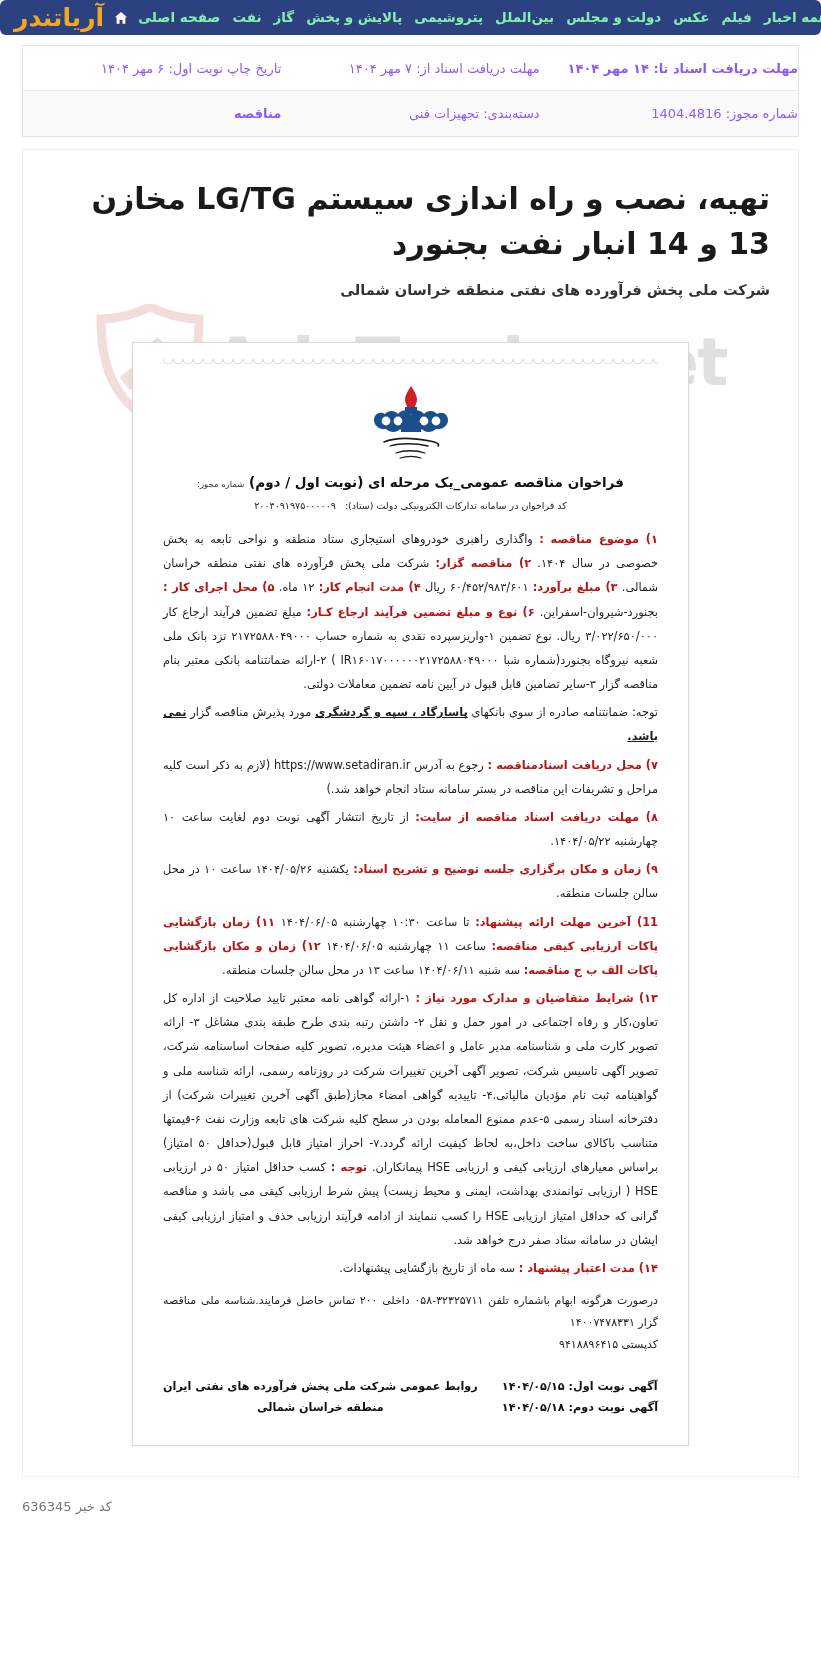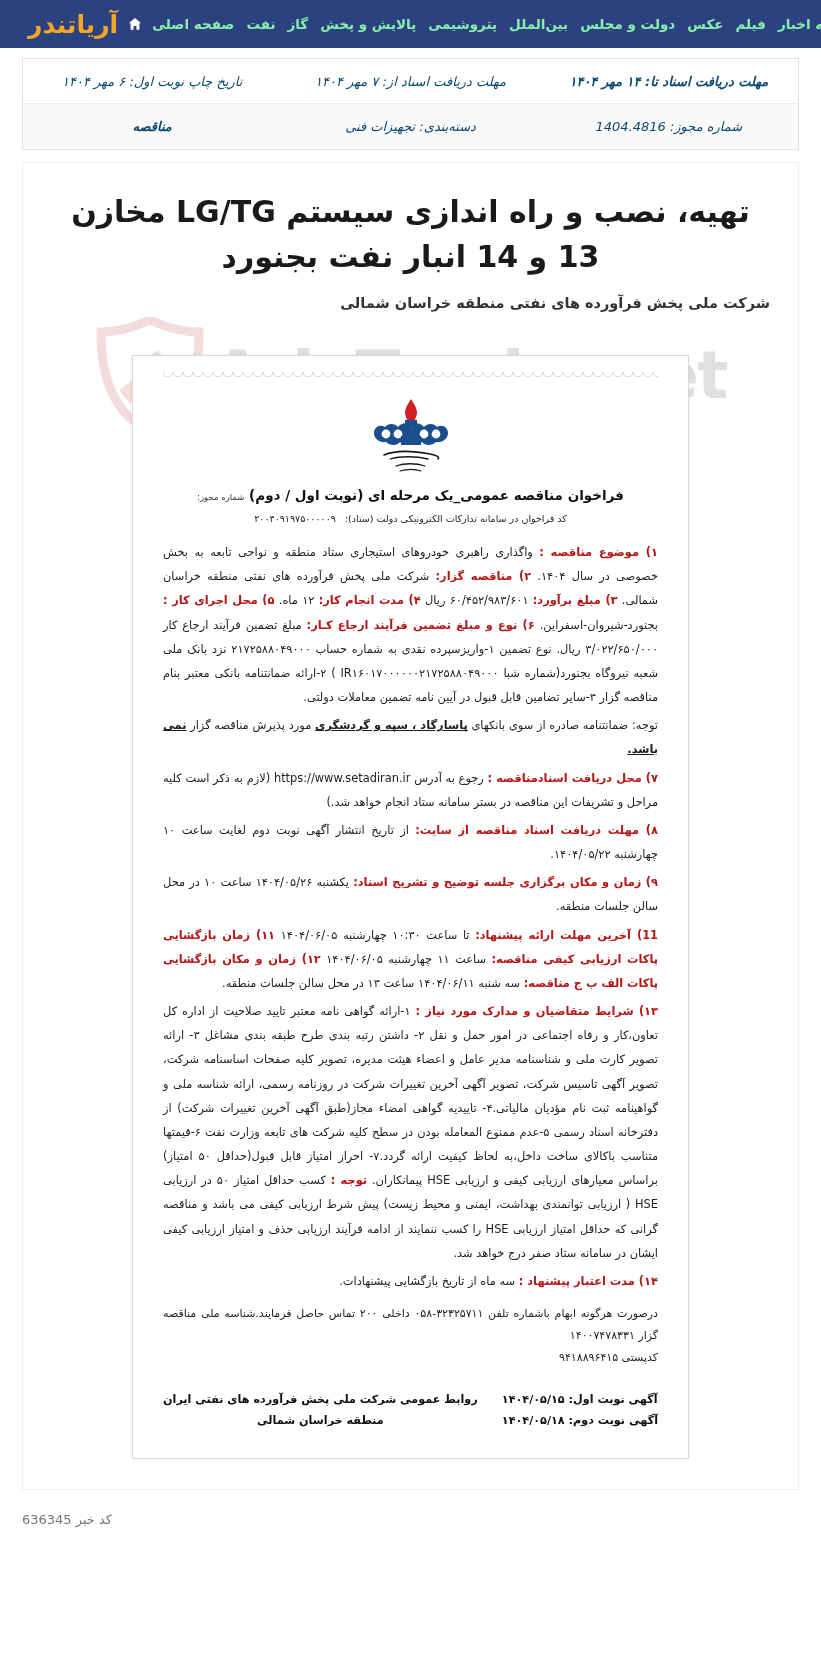--- a/index.html
+++ b/index.html
@@ -14,28 +14,29 @@
   body {
     width: 821px;
     min-height: 1669px;
     position: relative;
     overflow: hidden;
   }
 
   
   .topnav {
     width: 821px;
-    height: 48px;
+    height: 35px;
     background: #2c4280;
     display: flex;
     flex-direction: row-reverse;
     align-items: center;
     justify-content: flex-start;
-    padding: 0 10px 0 18px;
+    padding: 0 10px 0 4px;
     gap: 0px;
+    border-radius: 6px;
   }
 
   .brand-logo {
     color: #f5a623;
     font-size: 25px;
     font-weight: bold;
     letter-spacing: -1px;
     line-height: 1;
     padding: 0 6px 0 10px;
     white-space: nowrap;
@@ -82,46 +83,45 @@
     flex-direction: row;
     align-items: center;
     height: 45px;
     border-bottom: 1px solid #ececec;
   }
   .meta-row:last-child { border-bottom: none; }
   .meta-row.shaded { background: #fafafa; }
 
   .meta-cell {
     flex: 1 1 0;
-    text-align: center;
+    text-align: right;
     font-size: 13px;
-    color: #0c4a6e;
+    color: #8b5cf6;
     white-space: nowrap;
     direction: rtl;
-    font-style: italic;
   }
   .meta-cell.bold { font-weight: bold; }
   .meta-cell b { font-weight: bold; }
 
   
   .main-card {
     margin: 12px 22px 0 22px;
     background: #ffffff;
     border: 1px solid #eeeeee;
     position: relative;
     padding: 26px 28px 30px 28px;
     overflow: hidden;
   }
 
   .tender-title {
     font-size: 30px;
     font-weight: bold;
     color: #1a1a1a;
     line-height: 1.5;
-    text-align: center;
+    text-align: right;
     direction: rtl;
     margin-bottom: 16px;
     position: relative;
     z-index: 3;
   }
 
   .tender-org {
     font-size: 14.5px;
     font-weight: bold;
     color: #333333;

